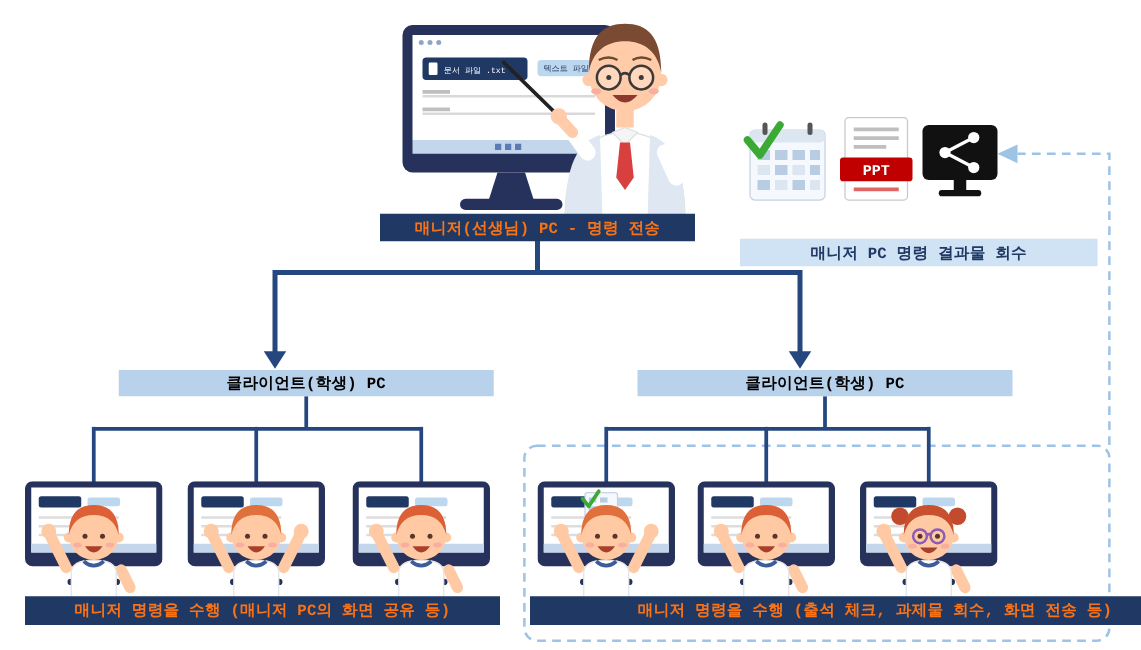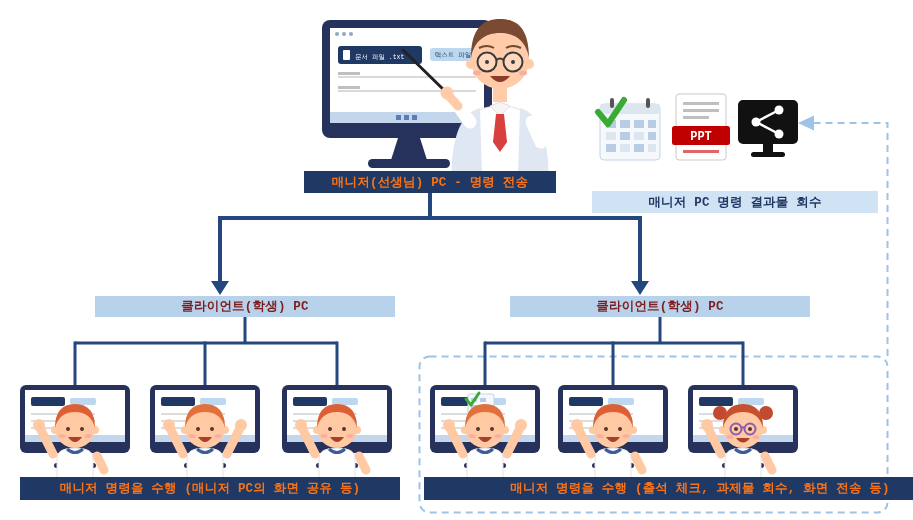--- a/index.html
+++ b/index.html
@@ -3,21 +3,21 @@
 <meta charset="utf-8">
 <style>
   * { margin:0; padding:0; box-sizing:border-box; }
   html,body { width:913px; height:520px; background:#ffffff; font-family:"Liberation Sans",sans-serif; }
   .canvas { position:relative; width:913px; height:520px; overflow:hidden; background:#fff;font-family:Liberation Mono, monospace; }
   svg.scene { position:absolute; left:0; top:0; z-index:1; }
   .bar { position:absolute; display:flex; align-items:center; justify-content:center;
          font-weight:bold; z-index:2; white-space:nowrap; letter-spacing:0.2px; }
   .bar-navy   { background:#1F3864; color:#f97316; font-size:12.5px; }
   .bar-light  { background:#CFE3F5; color:#1F3864; font-size:12.5px; }
-  .bar-client { background:#B8D2EC; color:#7f1d1d; font-size:12.5px; }
+  .bar-client { background:#B8D2EC; color:#000000; font-size:12.5px; }
 </style>
 </head>
 <body>
 
 <div class="canvas">
 
   <svg class="scene" width="913" height="520" viewBox="0 0 913 520">
 
     <defs>
 

